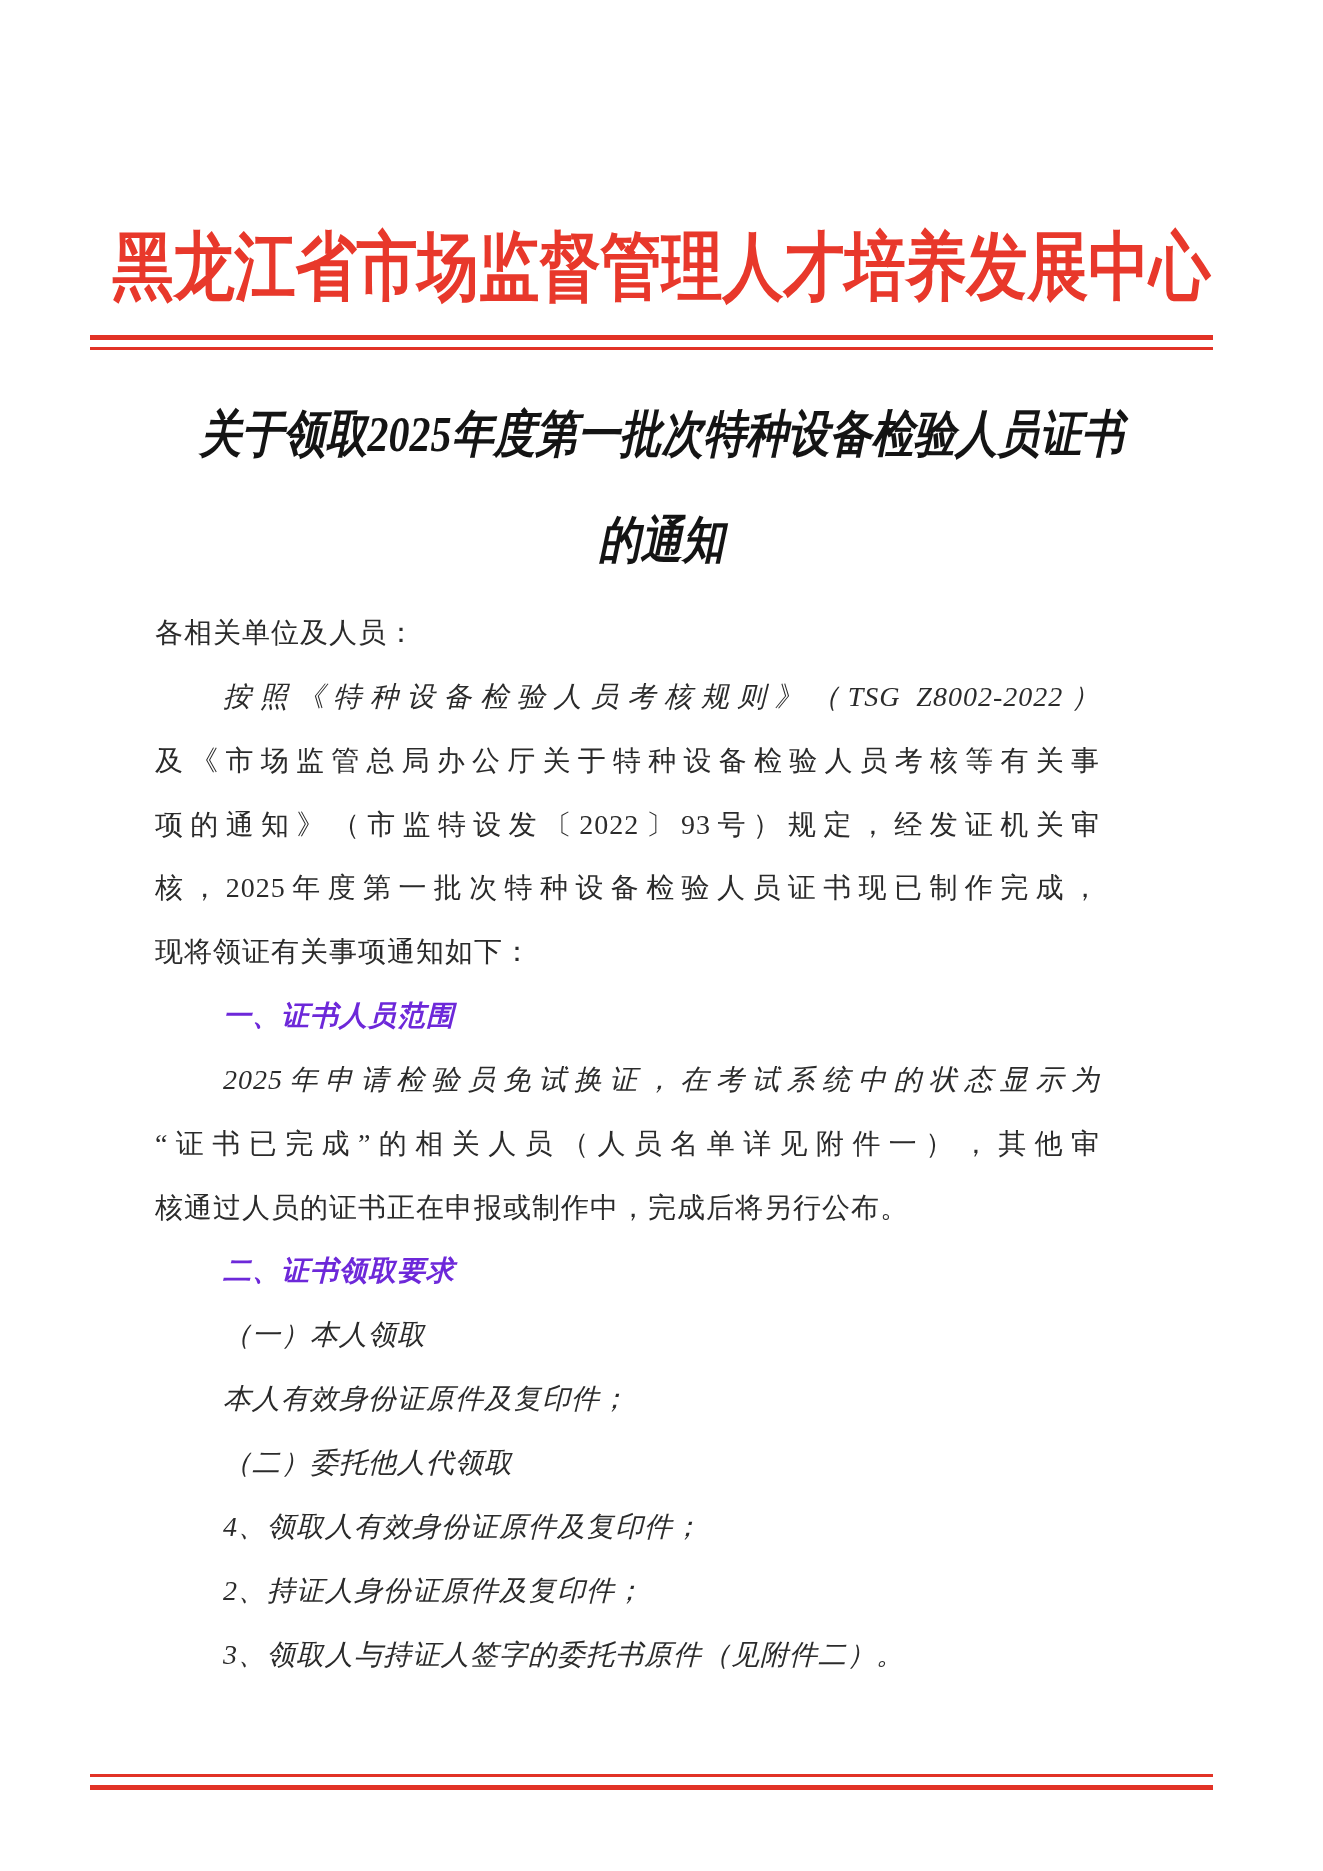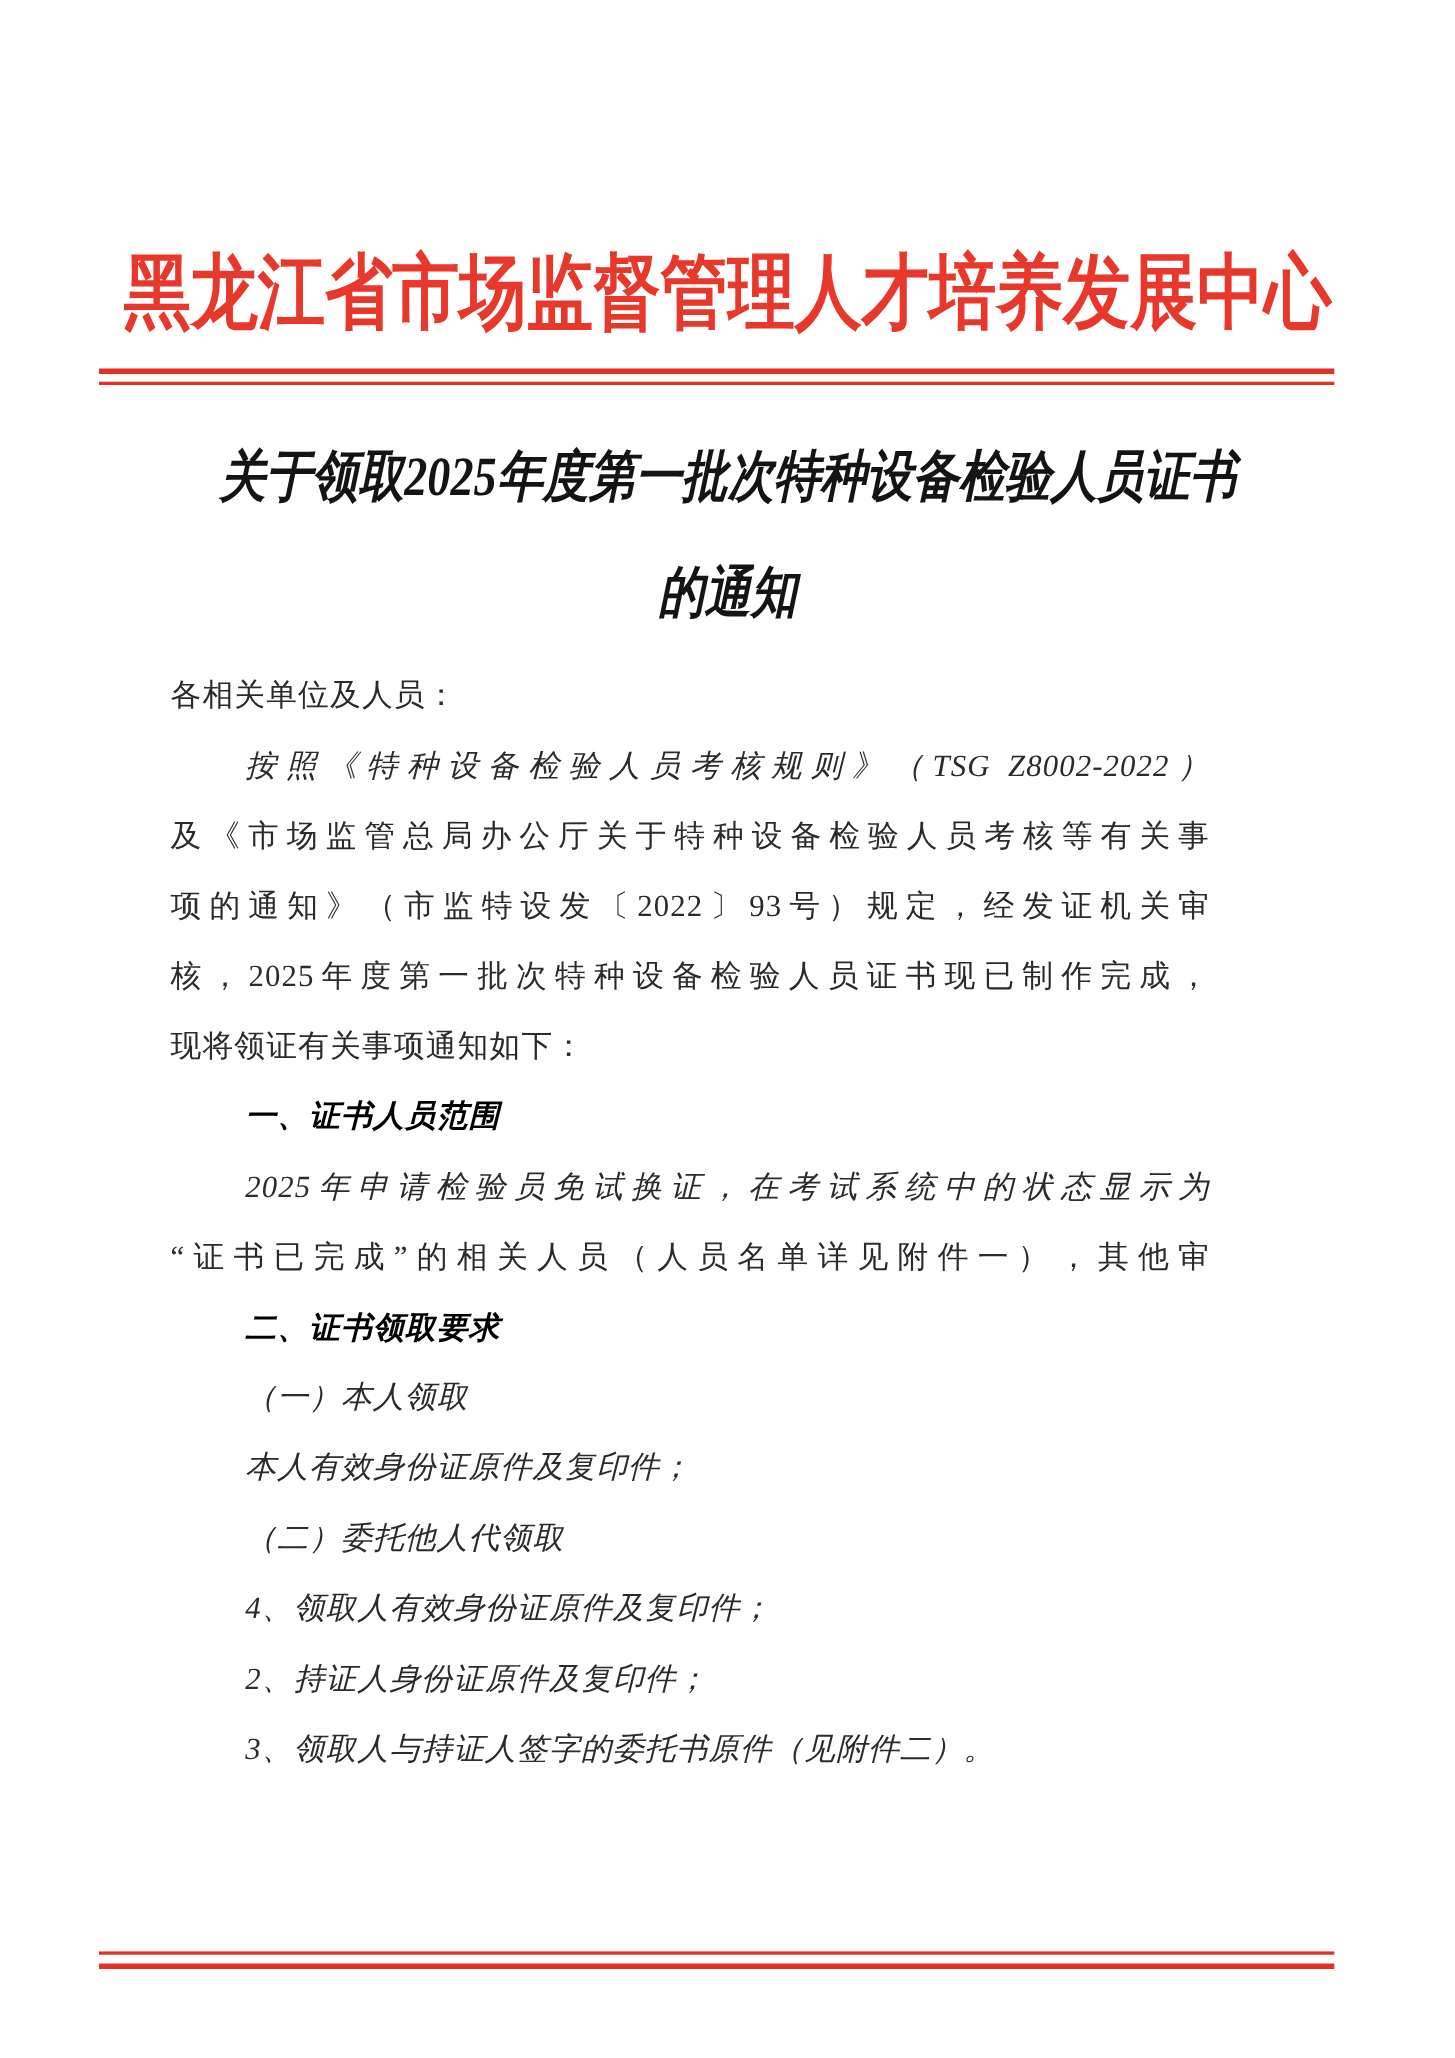--- a/index.html
+++ b/index.html
@@ -46,21 +46,21 @@
   .body-text{
     position:absolute;left:155px;top:553px;width:945px;
     font-size:28px;color:#2b2b2b;
   }
   .line{
     height:63.85px;line-height:63.85px;
     white-space:nowrap;
     letter-spacing:1px;
   }
   .line.indent{padding-left:68px;font-style:italic;}
-  .line.bold{font-weight:bold;color:#000000;}
+  .line.bold{font-weight:bold;color:#6d28d9;}
   .line.fill{
     white-space:normal;
     text-align:justify;
     text-align-last:justify;
   }
 </style>
 </head>
 <body>
 
 <div class="page">
@@ -80,20 +80,21 @@
   <div class="body-text" id="body-lines">
       <div class="line">各相关单位及人员：</div>
       <div class="line indent fill">按照《特种设备检验人员考核规则》（TSG Z8002-2022）</div>
       <div class="line fill">及《市场监管总局办公厅关于特种设备检验人员考核等有关事</div>
       <div class="line fill">项的通知》（市监特设发〔2022〕93号）规定，经发证机关审</div>
       <div class="line fill">核，2025年度第一批次特种设备检验人员证书现已制作完成，</div>
       <div class="line">现将领证有关事项通知如下：</div>
       <div class="line indent bold">一、证书人员范围</div>
       <div class="line indent fill">2025年申请检验员免试换证，在考试系统中的状态显示为</div>
       <div class="line fill">“证书已完成”的相关人员（人员名单详见附件一），其他审</div>
+      <div class="line">核通过人员的证书正在申报或制作中，完成后将另行公布。</div>
       <div class="line indent bold">二、证书领取要求</div>
       <div class="line indent">（一）本人领取</div>
       <div class="line indent">本人有效身份证原件及复印件；</div>
       <div class="line indent">（二）委托他人代领取</div>
       <div class="line indent">4、领取人有效身份证原件及复印件；</div>
       <div class="line indent">2、持证人身份证原件及复印件；</div>
       <div class="line indent">3、领取人与持证人签字的委托书原件（见附件二）。</div>
     </div>
 
   <div class="rule rule-bottom">

